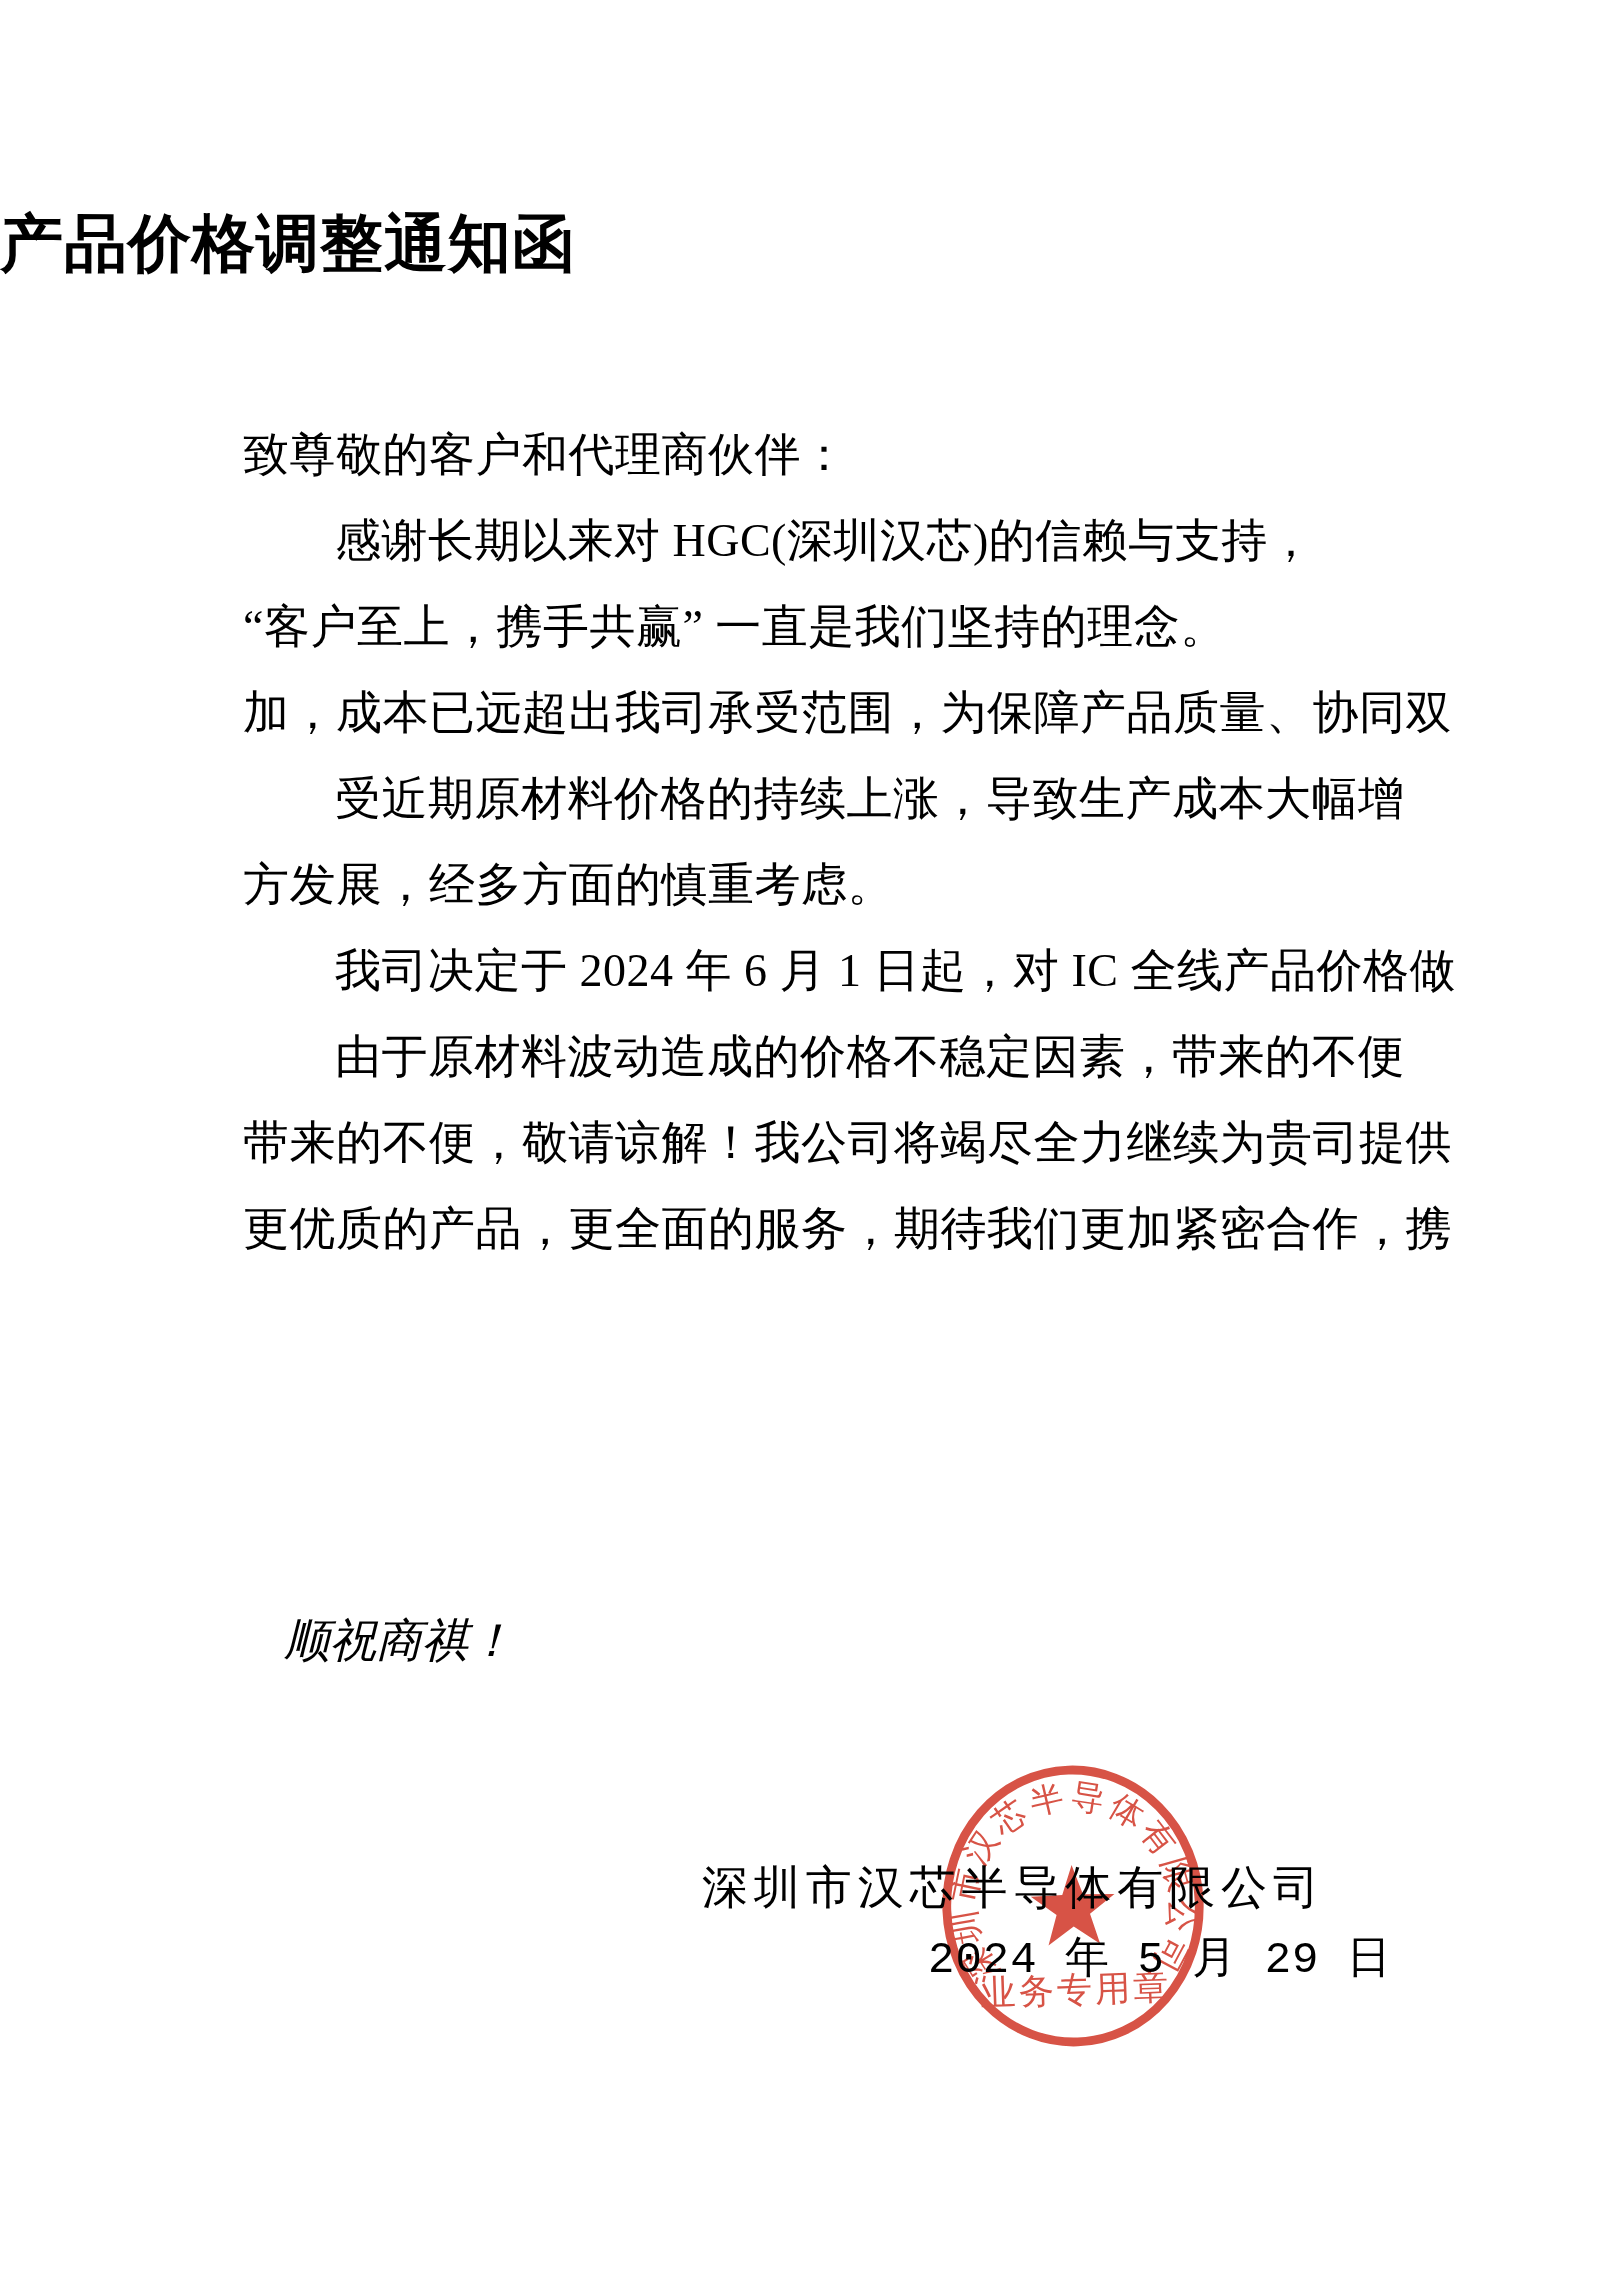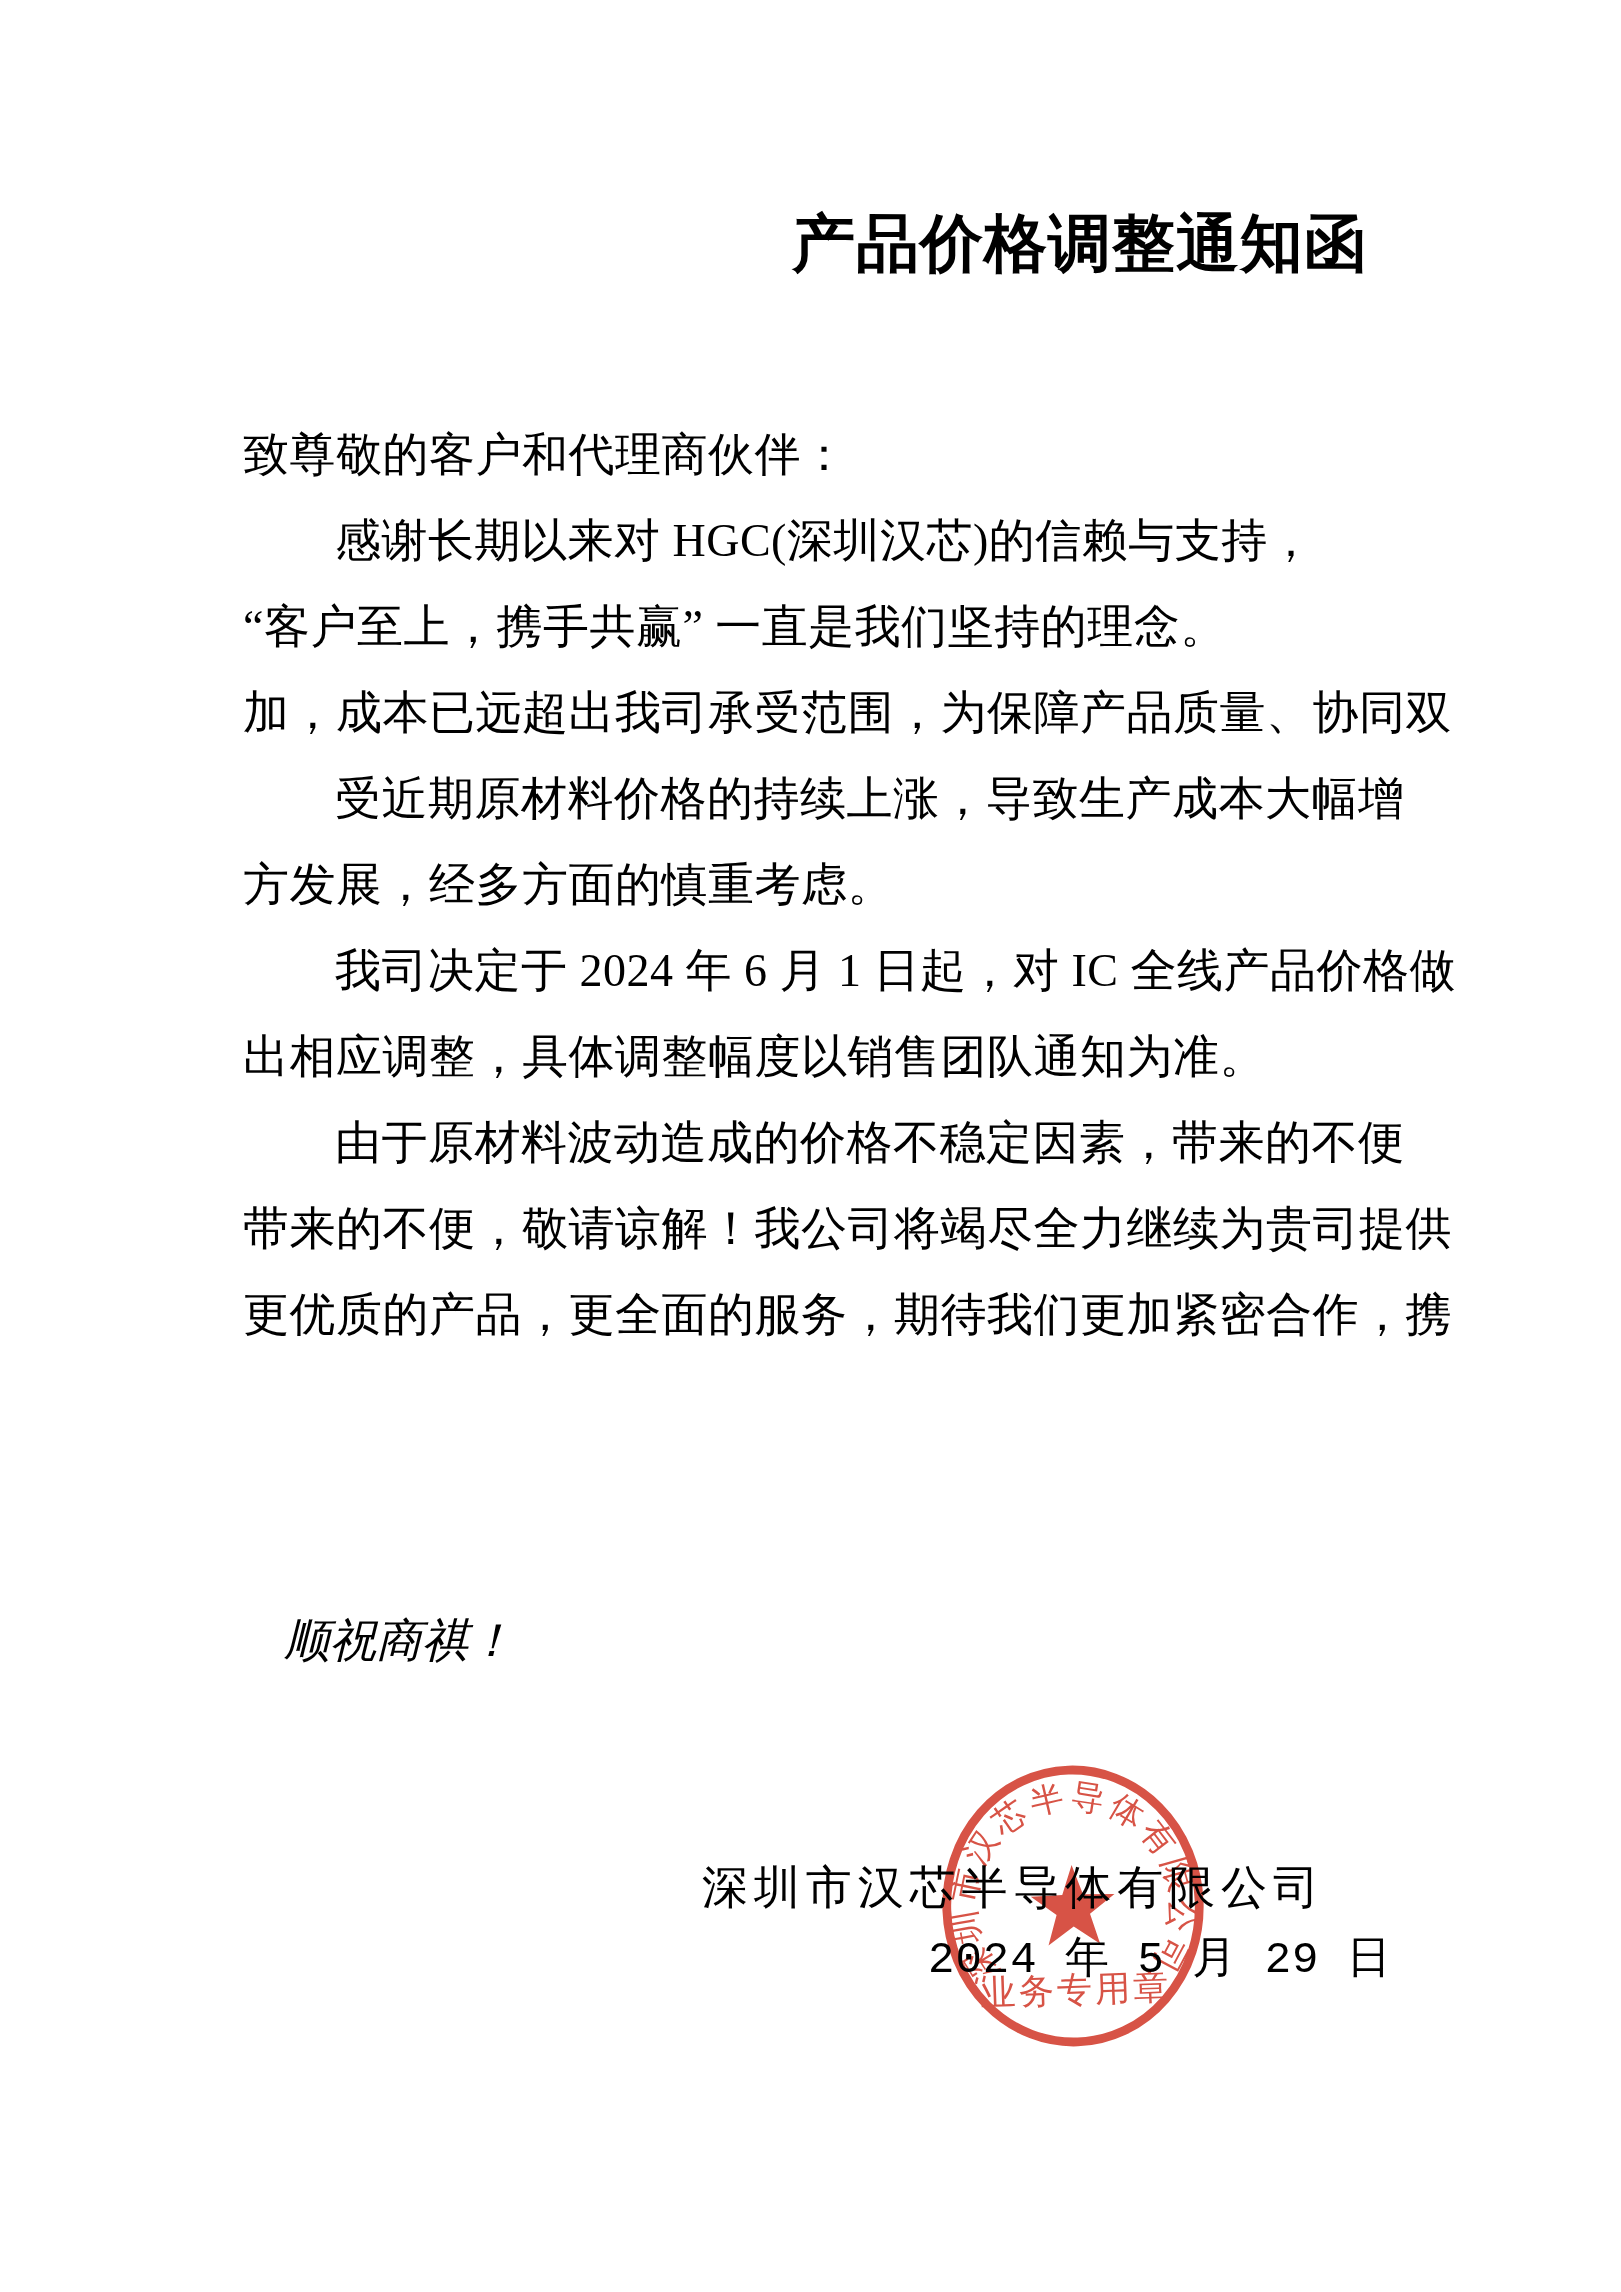--- a/index.html
+++ b/index.html
@@ -8,21 +8,21 @@
     width:1621px;height:2293px;
     background:#ffffff;
     overflow:hidden;
     font-family:"Liberation Serif","DejaVu Serif",serif;
     color:#000000;
   }
   .doc-title{
     position:absolute;
     left:0;top:201px;width:1368px;
     margin:0;
-    text-align:right;
+    text-align:left;
     font-size:63px;
     font-weight:bold;
     letter-spacing:1px;
     font-family:"Liberation Serif","DejaVu Serif",serif;
   }
   .letter-body{
     position:absolute;
     left:243px;top:412px;
     width:1166px;
     font-size:46px;
@@ -73,21 +73,20 @@
   <h1 class="doc-title">产品价格调整通知函</h1>
 
   <div class="letter-body">
       <div class="line">致尊敬的客户和代理商伙伴：</div>
       <div class="line indent">感谢长期以来对 HGC(深圳汉芯)的信赖与支持，</div>
       <div class="line">“客户至上，携手共赢” 一直是我们坚持的理念。</div>
       <div class="line">加，成本已远超出我司承受范围，为保障产品质量、协同双</div>
       <div class="line indent">受近期原材料价格的持续上涨，导致生产成本大幅增</div>
       <div class="line">方发展，经多方面的慎重考虑。</div>
       <div class="line indent">我司决定于 2024 年 6 月 1 日起，对 IC 全线产品价格做</div>
-      <div class="line">出相应调整，具体调整幅度以销售团队通知为准。</div>
       <div class="line indent">由于原材料波动造成的价格不稳定因素，带来的不便</div>
       <div class="line">带来的不便，敬请谅解！我公司将竭尽全力继续为贵司提供</div>
       <div class="line">更优质的产品，更全面的服务，期待我们更加紧密合作，携</div>
     </div>
 
   <div class="closing">顺祝商祺！</div>
 
   <div class="sig-company">深圳市汉芯半导体有限公司</div>
 
   <div class="sig-date">2024 年 5 月 29 日</div>

